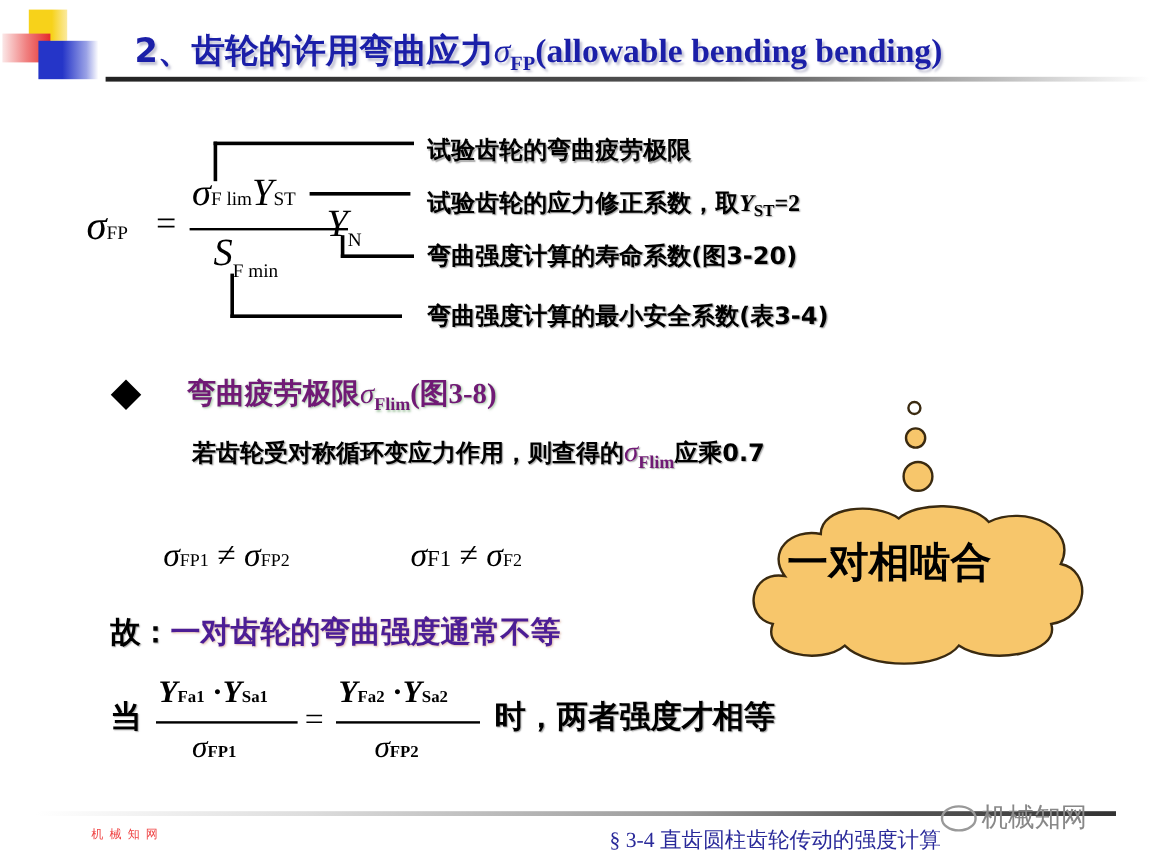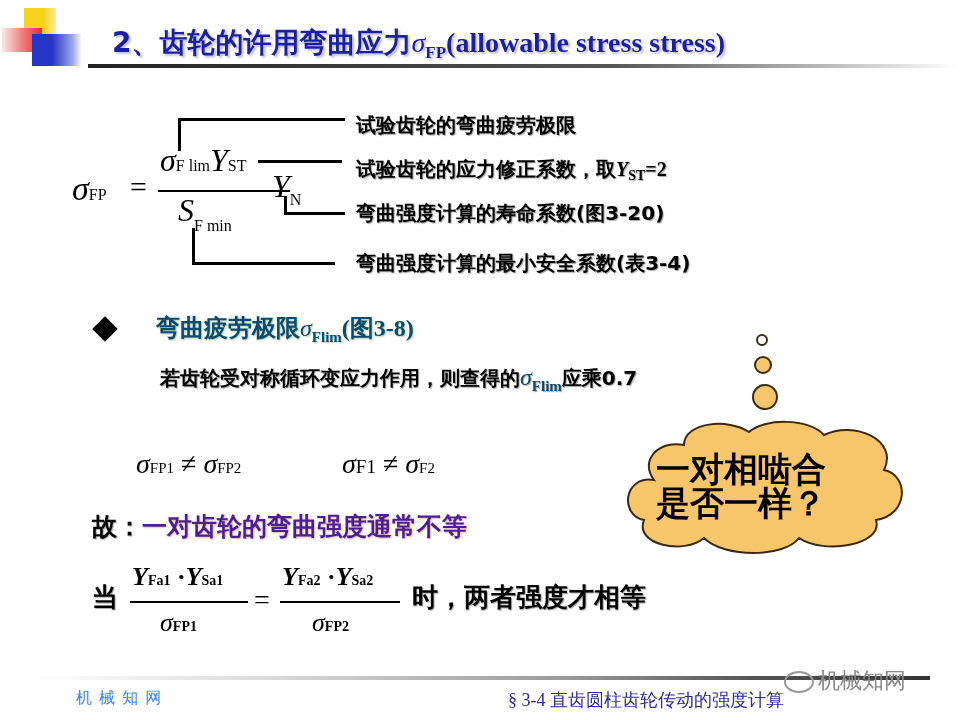--- a/index.html
+++ b/index.html
@@ -25,38 +25,38 @@
   
   .f-lhs { left:72px; top:170px; font-size:34px; }
   .f-sub { font-size:16px; font-style:normal; }
   .fracline { left:158px; top:190px; width:132px; height:2px; background:#000; }
 
   .bracket { border-color:#000; border-style:solid; }
 
   .ann { font-size:20px; font-weight:bold; white-space:nowrap; }
   .ann .sym { font-family:"Liberation Serif", serif; }
 
-  .green { color:#0c4a6e; }
+  .green { color:#701a75; }
   .diamond { left:96px; top:320px; width:18px; height:18px; background:#000; transform:rotate(45deg); }
 
   .cloud { left:614px; top:420px; }
   .bubble { border-radius:50%; background:#f7c66b; border:2px solid #3a2a10; }
 
   .footer-line { left:30px; top:676px; width:900px; height:4px;
                  background:linear-gradient(90deg,#fff 0%,#ddd 25%,#999 60%,#555 80%,#333 100%); }
 </style>
 </head>
 <body>
 
 <div class="abs sq-yellow"></div>
 <div class="abs sq-red"></div>
 <div class="abs sq-blue"></div>
 
 <div class="abs title">
-  <span>2、</span><span>齿轮的许用弯曲应力</span><span class="serif it" style="font-weight:normal;">σ</span><span class="serif sub">FP</span><span class="serif">(allowable stress stress)</span>
+  <span>2、</span><span>齿轮的许用弯曲应力</span><span class="serif it" style="font-weight:normal;">σ</span><span class="serif sub">FP</span><span class="serif">(allowable bending bending)</span>
 </div>
 <div class="abs title-line"></div>
 
 <div class="abs serif f-lhs">
   <span class="it">σ</span><span class="f-sub">FP</span>
 </div>
 <div class="abs serif" style="left:130px;top:170px;font-size:30px;">=</div>
 
 <div class="abs serif" style="left:160px;top:142px;font-size:32px;white-space:nowrap;">
   <span class="it">σ</span><span class="f-sub">F lim</span><span class="it">Y</span><span class="f-sub">ST</span>
@@ -93,21 +93,20 @@
 <div class="abs bubble" style="left:754px;top:356px;width:14px;height:14px;"></div>
 <div class="abs bubble" style="left:752px;top:384px;width:22px;height:22px;"></div>
 
 <div class="abs cloud">
   <svg width="300" height="140" viewBox="0 0 300 140">
     <path d="M40,60 C10,55 5,95 30,100 C20,125 70,135 90,118 C110,138 170,138 185,118 C210,135 270,125 262,100 C295,95 295,55 270,50 C285,20 240,0 210,15 C195,-2 150,-2 135,12 C115,-2 70,2 70,25 C45,20 25,40 40,60 Z" fill="#f7c66b" stroke="#3a2a10" stroke-width="2"></path>
   </svg>
 </div>
 <div class="abs b" style="left:656px;top:452px;font-size:34px;line-height:34px;text-align:right;width:170px;">
   <div>一对相啮合</div>
-  <div>是否一样？</div>
 </div>
 
 <div class="abs serif" style="left:136px;top:448px;font-size:28px;white-space:nowrap;">
   <span class="it">σ</span><span style="font-size:15px;">FP1</span>
   <span>≠</span>
   <span class="it">σ</span><span style="font-size:15px;">FP2</span>
 </div>
 <div class="abs serif" style="left:342px;top:448px;font-size:28px;white-space:nowrap;">
   <span class="it">σ</span><span style="font-size:19px;">F1</span>
   <span>≠</span>
@@ -136,18 +135,18 @@
   <span>·</span><span class="it">Y</span><span style="font-size:14px;">Sa2</span>
 </div>
 <div class="abs" style="left:280px;top:601px;width:120px;height:2px;background:#000;"></div>
 <div class="abs serif b" style="left:312px;top:608px;font-size:26px;white-space:nowrap;">
   <span class="it" style="font-weight:normal;">σ</span><span style="font-size:14px;">FP2</span>
 </div>
 
 <div class="abs b shadow" style="left:412px;top:580px;font-size:26px;white-space:nowrap;">时，两者强度才相等</div>
 
 <div class="abs footer-line"></div>
-<div class="abs" style="left:76px;top:688px;font-size:16px;color:#3b82f6;letter-spacing:1px;">机 械 知 网</div>
+<div class="abs" style="left:76px;top:688px;font-size:10px;color:#ef4444;letter-spacing:1px;">机 械 知 网</div>
 <div class="abs serif" style="left:508px;top:688px;font-size:18px;color:#2a2a9a;white-space:nowrap;">§ 3-4  直齿圆柱齿轮传动的强度计算</div>
 
 <div class="abs" style="left:784px;top:666px;white-space:nowrap;color:#888;font-size:22px;">
   <span style="display:inline-block;width:26px;height:18px;border:2px solid #999;border-radius:50%;vertical-align:middle;margin-right:4px;"></span><span>机械知网</span>
 </div>
 
 </body></html>

